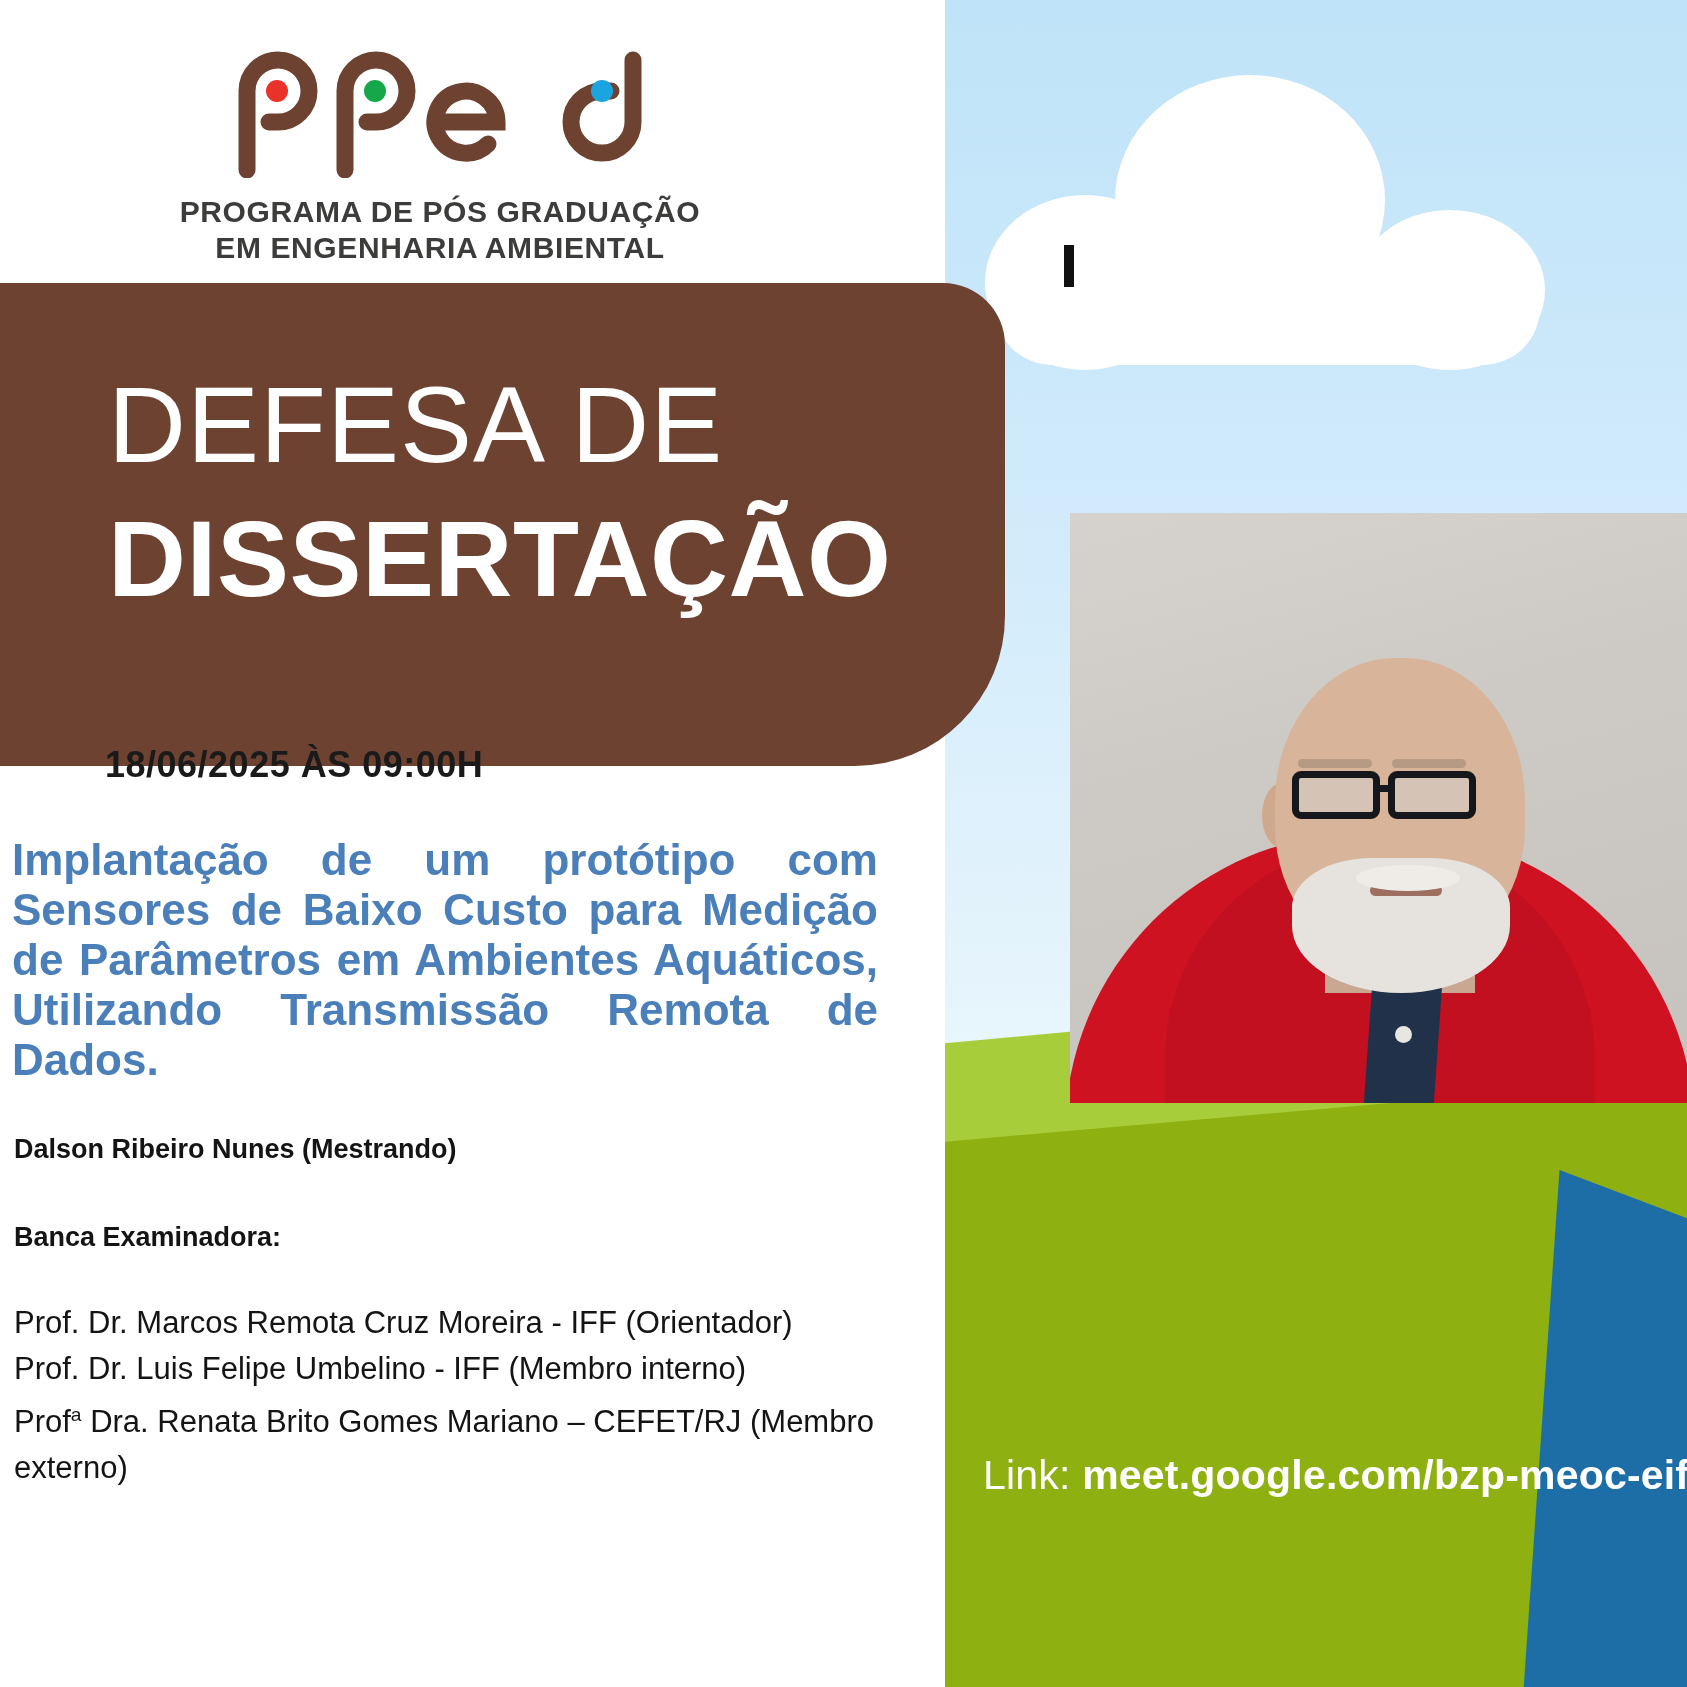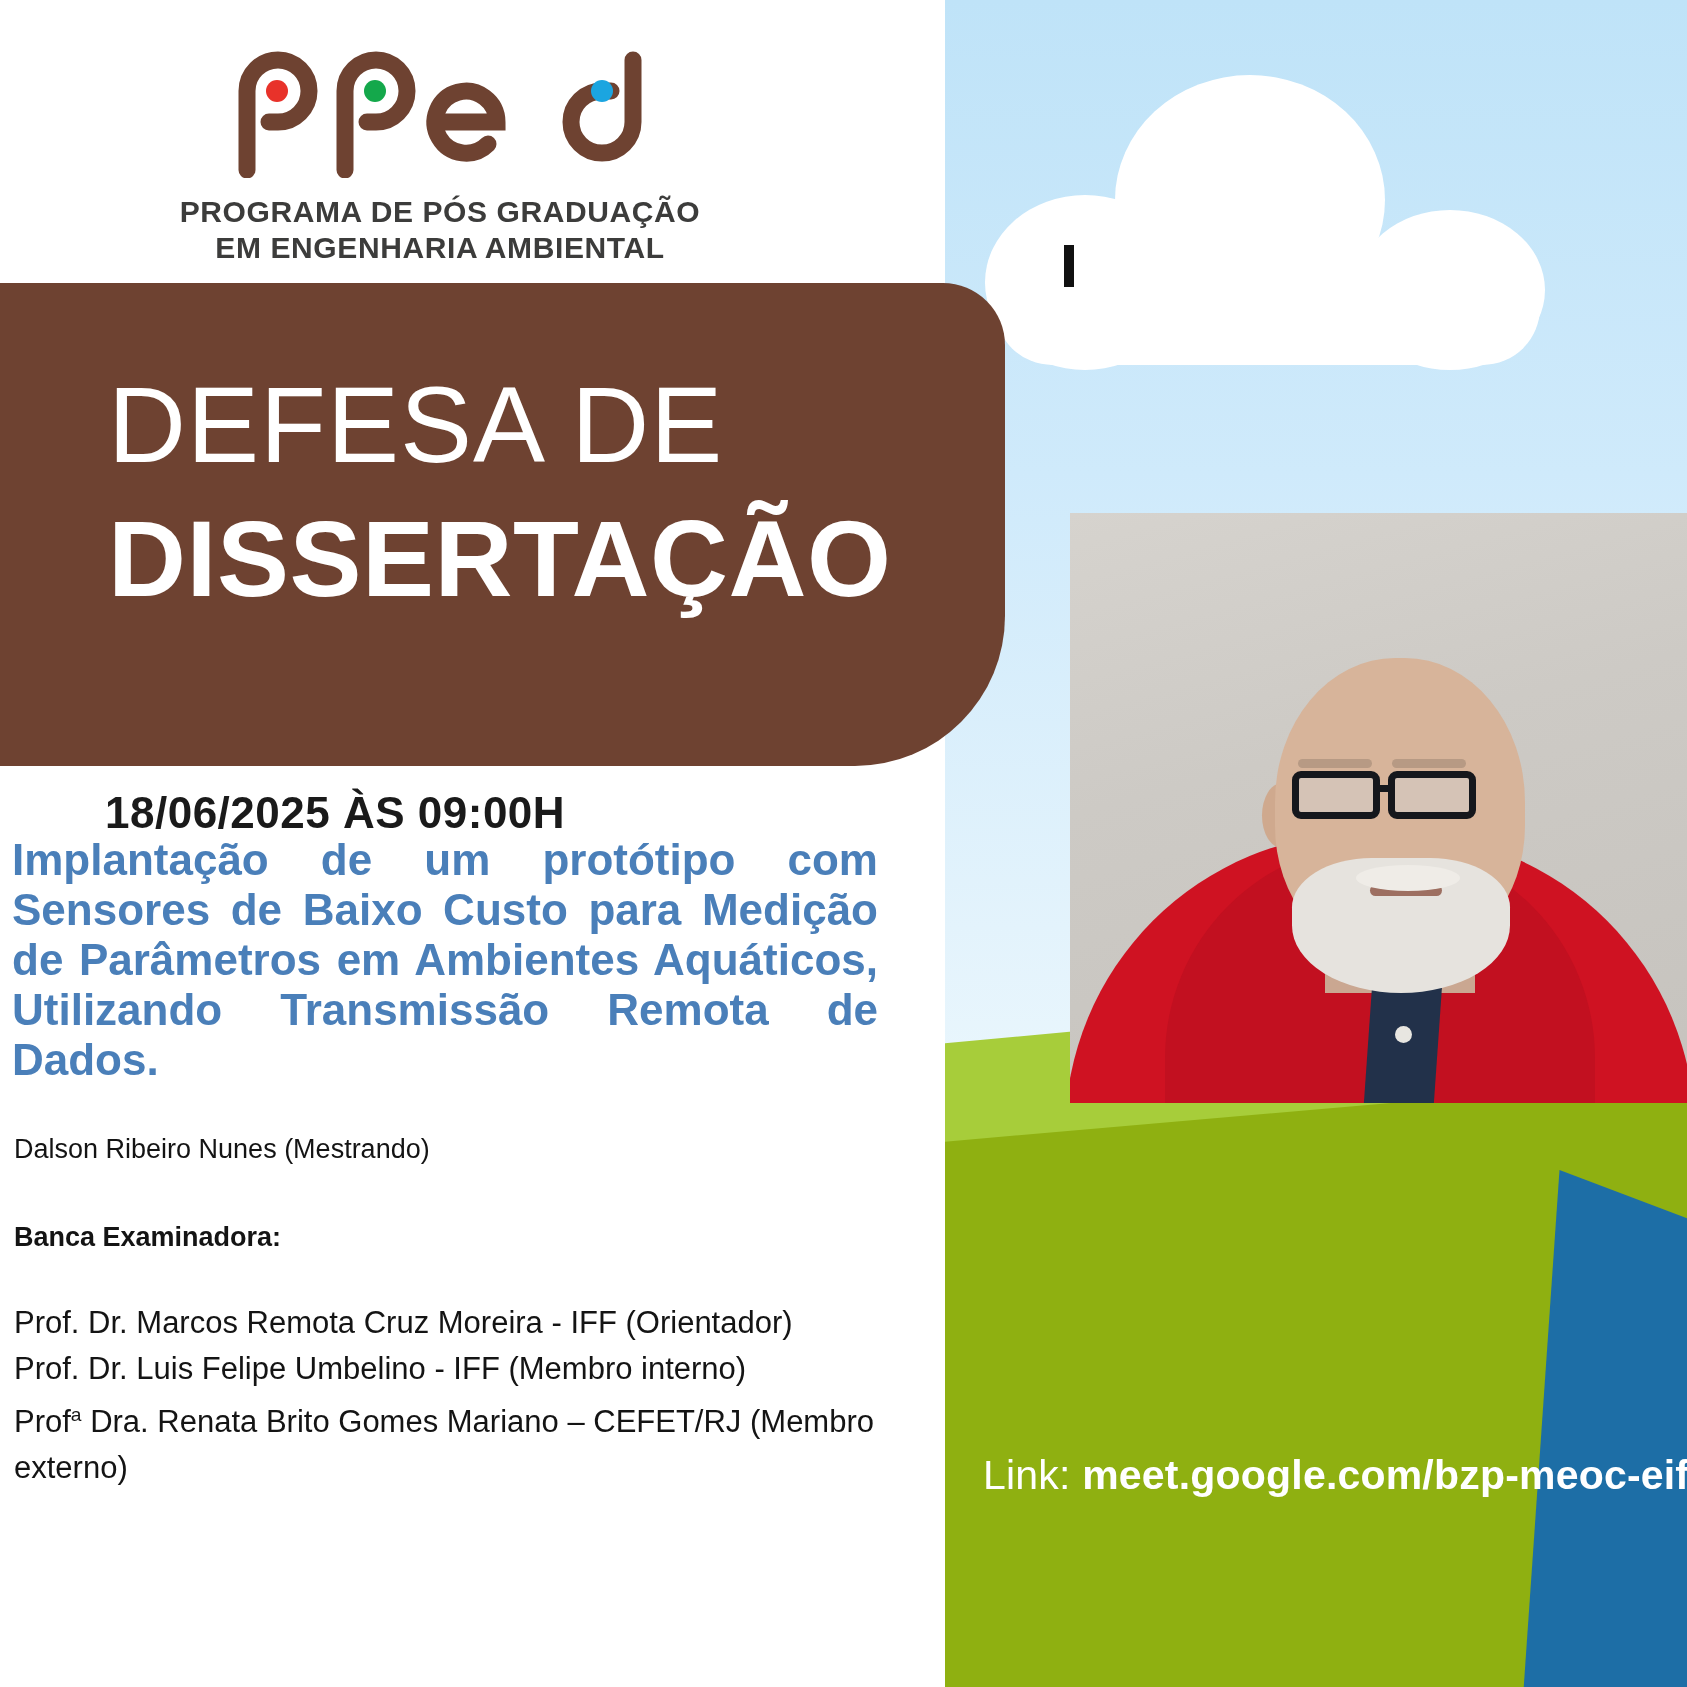--- a/index.html
+++ b/index.html
@@ -143,35 +143,35 @@
   }
   #banner-l2 {
     position:absolute; left:148px; top:224px;
     color:#ffffff; font-size:108px; line-height:104px; font-weight:700;
     letter-spacing:.5px;
     text-align:right;
   }
 
   
   #date {
-    position:absolute; left:105px; top:788px;
-    font-size:44px; font-weight:700; color:#1a1a1a; letter-spacing:.5px;text-align:center;
+    position:absolute; left:105px; top:744px;
+    font-size:36px; font-weight:700; color:#1a1a1a; letter-spacing:.5px;text-align:center;
   }
 
   
   #title {
     position:absolute; left:12px; top:835px; width:866px;
     color:#4a7fb9; font-size:44px; line-height:50px; font-weight:700;
     text-align:justify; text-align-last:left;
   }
 
   
   #student {
     position:absolute; left:14px; top:1134px;
-    font-size:27px; font-weight:400; color:#141414;
+    font-size:27px; font-weight:700; color:#141414;
   }
   #banca {
     position:absolute; left:14px; top:1222px;
     font-size:27px; font-weight:700; color:#141414;
   }
   #members {
     position:absolute; left:14px; top:1300px; width:930px;
     font-size:31px; line-height:46px; color:#141414; font-weight:400;
   }
   #members div { white-space:nowrap; }

